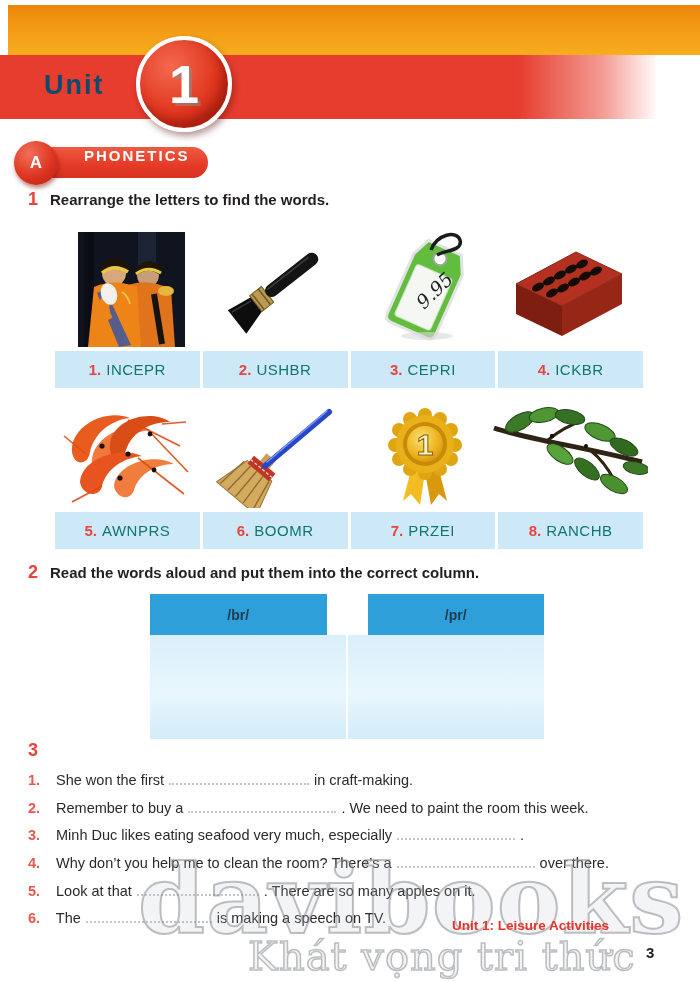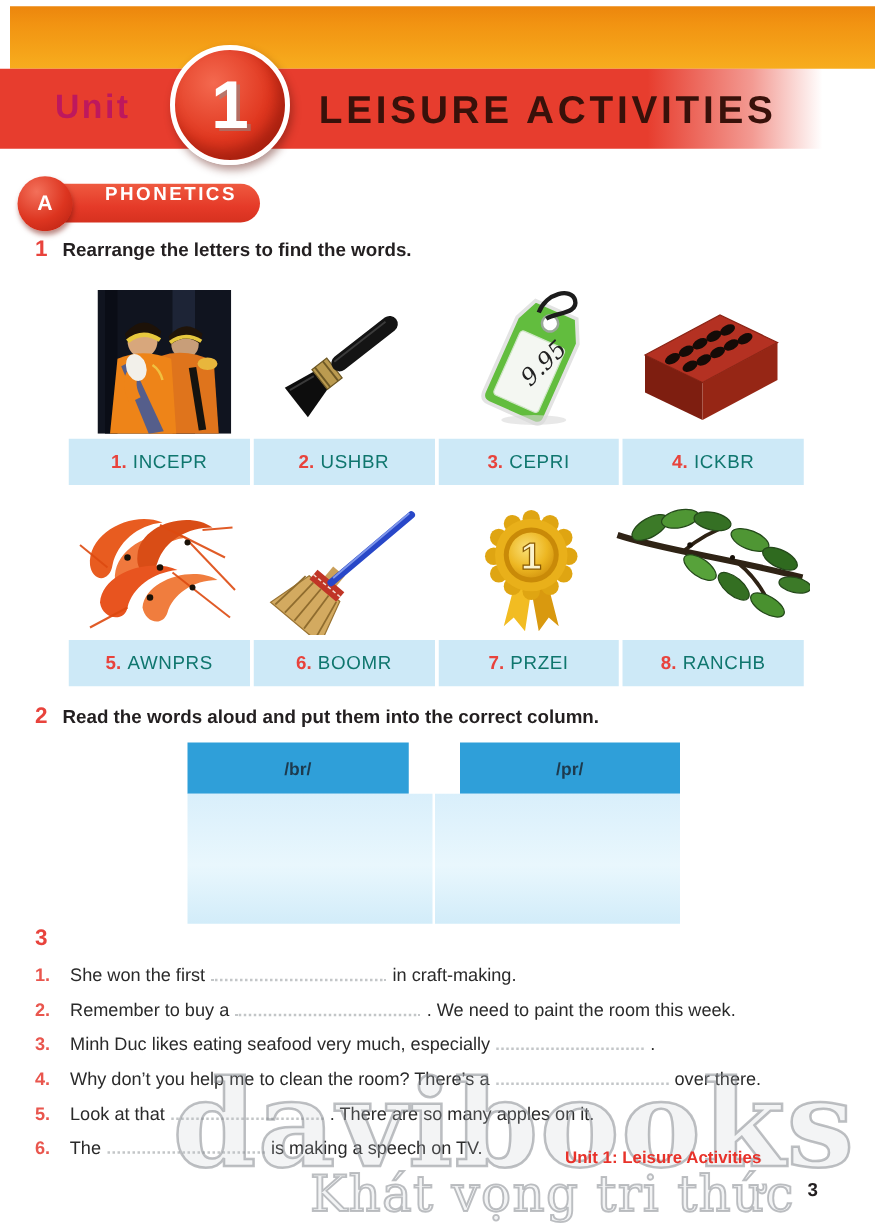--- a/index.html
+++ b/index.html
@@ -5,21 +5,21 @@
   html,body{margin:0;padding:0;background:#ffffff;}
   .page{position:relative;width:700px;height:981px;background:#fff;overflow:hidden;
         font-family:"Liberation Sans", sans-serif;color:#231f20;}
 
   
   .orange-band{position:absolute;top:5px;left:8px;right:0;height:50px;
 formatted    background:linear-gradient(180deg,#ec860d 0%,#f29police412 30%,#f7ad1e 100%);}
   .orange-band{background:linear-gradient(180deg,#ec860d 0%,#f29412 30%,#f7ad1e 100%);}
   .red-band{position:absolute;top:55px;left:0;width:700px;height:64px;
     background:linear-gradient(90deg,#e73d2e 0%,#e73d2e 74%,rgba(233,72,58,.55) 86%,rgba(240,120,110,0) 94%);}
-  .unit-label{position:absolute;top:70px;left:44px;color:#be185d;font-weight:bold;
+  .unit-label{position:absolute;top:70px;left:44px;color:#0c4a6e;font-weight:bold;
     font-size:27px;letter-spacing:2px;}
   .unit-circle{position:absolute;top:36px;left:136px;width:88px;height:88px;border-radius:50%;
     background:radial-gradient(circle at 35% 30%,#f4694f 0%,#e0371f 55%,#c02413 100%);
     border:4px solid #fff;box-shadow:2px 4px 7px rgba(90,20,10,.45), inset -6px -8px 10px rgba(120,15,5,.45);
     display:flex;align-items:center;justify-content:center;}
   .unit-circle span{color:#fff;font-size:54px;font-weight:bold;
     text-shadow:3px 3px 0 rgba(140,140,140,.55);}
   .main-title{position:absolute;top:70px;left:255px;font-size:31px;font-weight:900;
     color:#38110a;letter-spacing:3px;white-space:nowrap;}
 
@@ -77,21 +77,20 @@
 <body>
 
 <div class="page">
 
   <div class="orange-band"></div>
   <div class="red-band"></div>
   <div class="unit-label">Unit</div>
   <div class="unit-circle">
     <span>1</span>
   </div>
-  <div class="main-title">LEISURE ACTIVITIES</div>
 
   <div class="badge-pill">
     <span>PHONETICS</span>
   </div>
   <div class="badge-circle">
     <span>A</span>
   </div>
 
   <div class="ex-head" style="top:189px;">
     <span class="ex-num">1</span>

